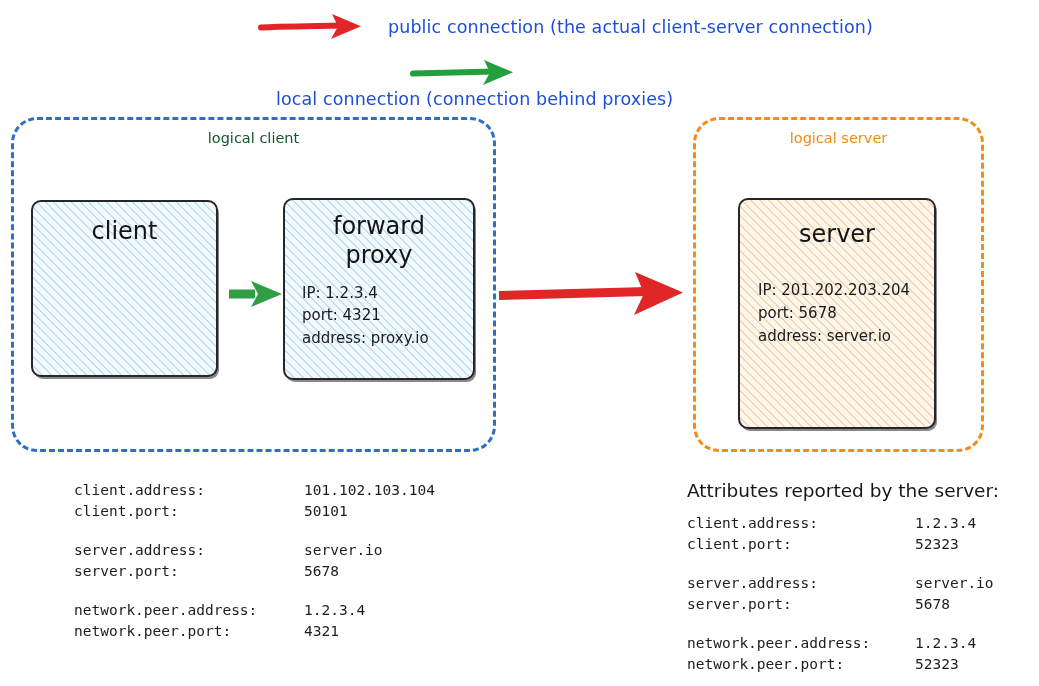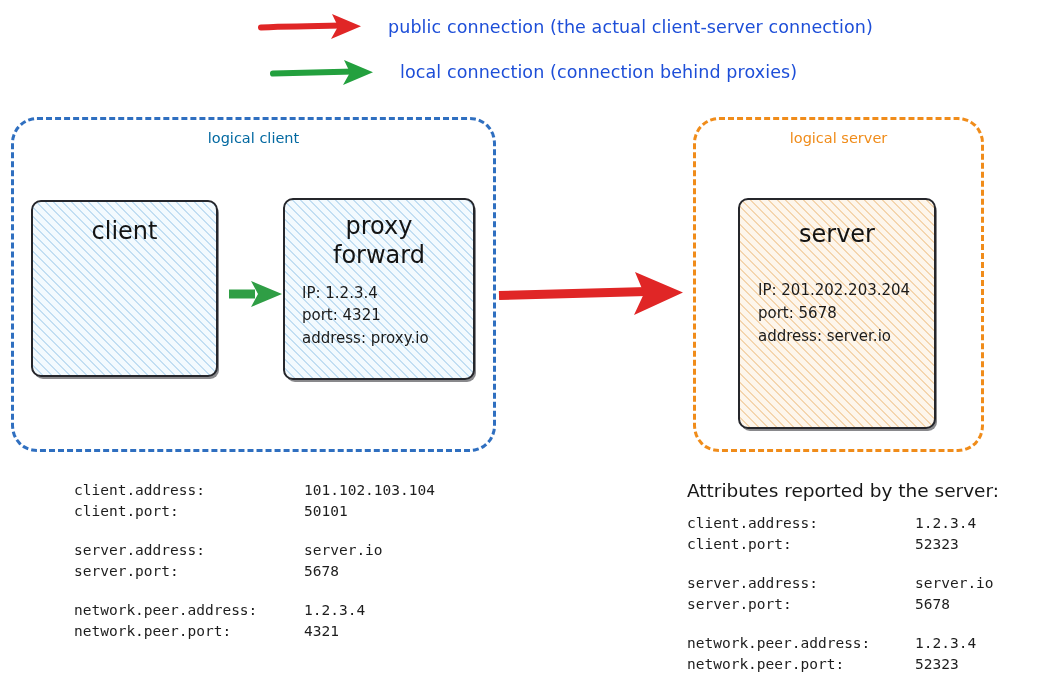--- a/index.html
+++ b/index.html
@@ -16,21 +16,21 @@
     color: #1b1b1b;
   }
 
   
   .legend-row {
     position: absolute;
     display: flex;
     align-items: center;
   }
   #legend-public { left: 258px; top: 10px; }
-  #legend-local  { left: 270px; top: 55px; }
+  #legend-local  { left: 254px; top: 55px; flex-direction: column; }
 
   .legend-arrow { width: 108px; height: 34px; flex: 0 0 auto; }
   .legend-label {
     margin-left: 22px;
     font-size: 17.5px;
     font-family: "DejaVu Sans", sans-serif;
     color: #1d4ed8;
     white-space: nowrap;
     letter-spacing: 0.1px;
   }
@@ -55,21 +55,21 @@
   }
   .group-label {
     position: absolute;
     top: 10px;
     left: 0; right: 0;
     text-align: center;
     font-size: 14.5px;
     font-family: "DejaVu Sans", sans-serif;
     white-space: nowrap;
   }
-  #logical-client-group .group-label { color: #0369a1; }
+  #logical-client-group .group-label { color: #14532d; }
   #logical-server-group .group-label { color: #f08c1a; }
 
   
   .node-box {
     position: absolute;
     border: 2.5px solid #25262b;
     border-radius: 10px;
     box-shadow: 2px 3px 0 -1px rgba(40,40,45,0.55);
     box-sizing: border-box;
     overflow: hidden;
@@ -175,22 +175,22 @@
 <div class="logical-group" id="logical-client-group">
   <div class="group-label">logical client</div>
 </div>
 
 <div class="node-box blue" id="node-client">
   <div class="node-title">client</div>
 </div>
 
 <div class="node-box blue" id="node-proxy">
   <div class="node-title">
+    <div>forward</div>
     <div>proxy</div>
-    <div>forward</div>
   </div>
   <div class="node-props">
     <div>IP: 1.2.3.4</div>
     <div>port: 4321</div>
     <div>address: proxy.io</div>
   </div>
 </div>
 
 <svg class="diagram-arrow" id="arrow-local-client-proxy" viewBox="0 0 62 36">
   <path d="M4 18 L30 18" stroke="#2f9e45" stroke-width="9" fill="none" stroke-linecap="butt"></path>

